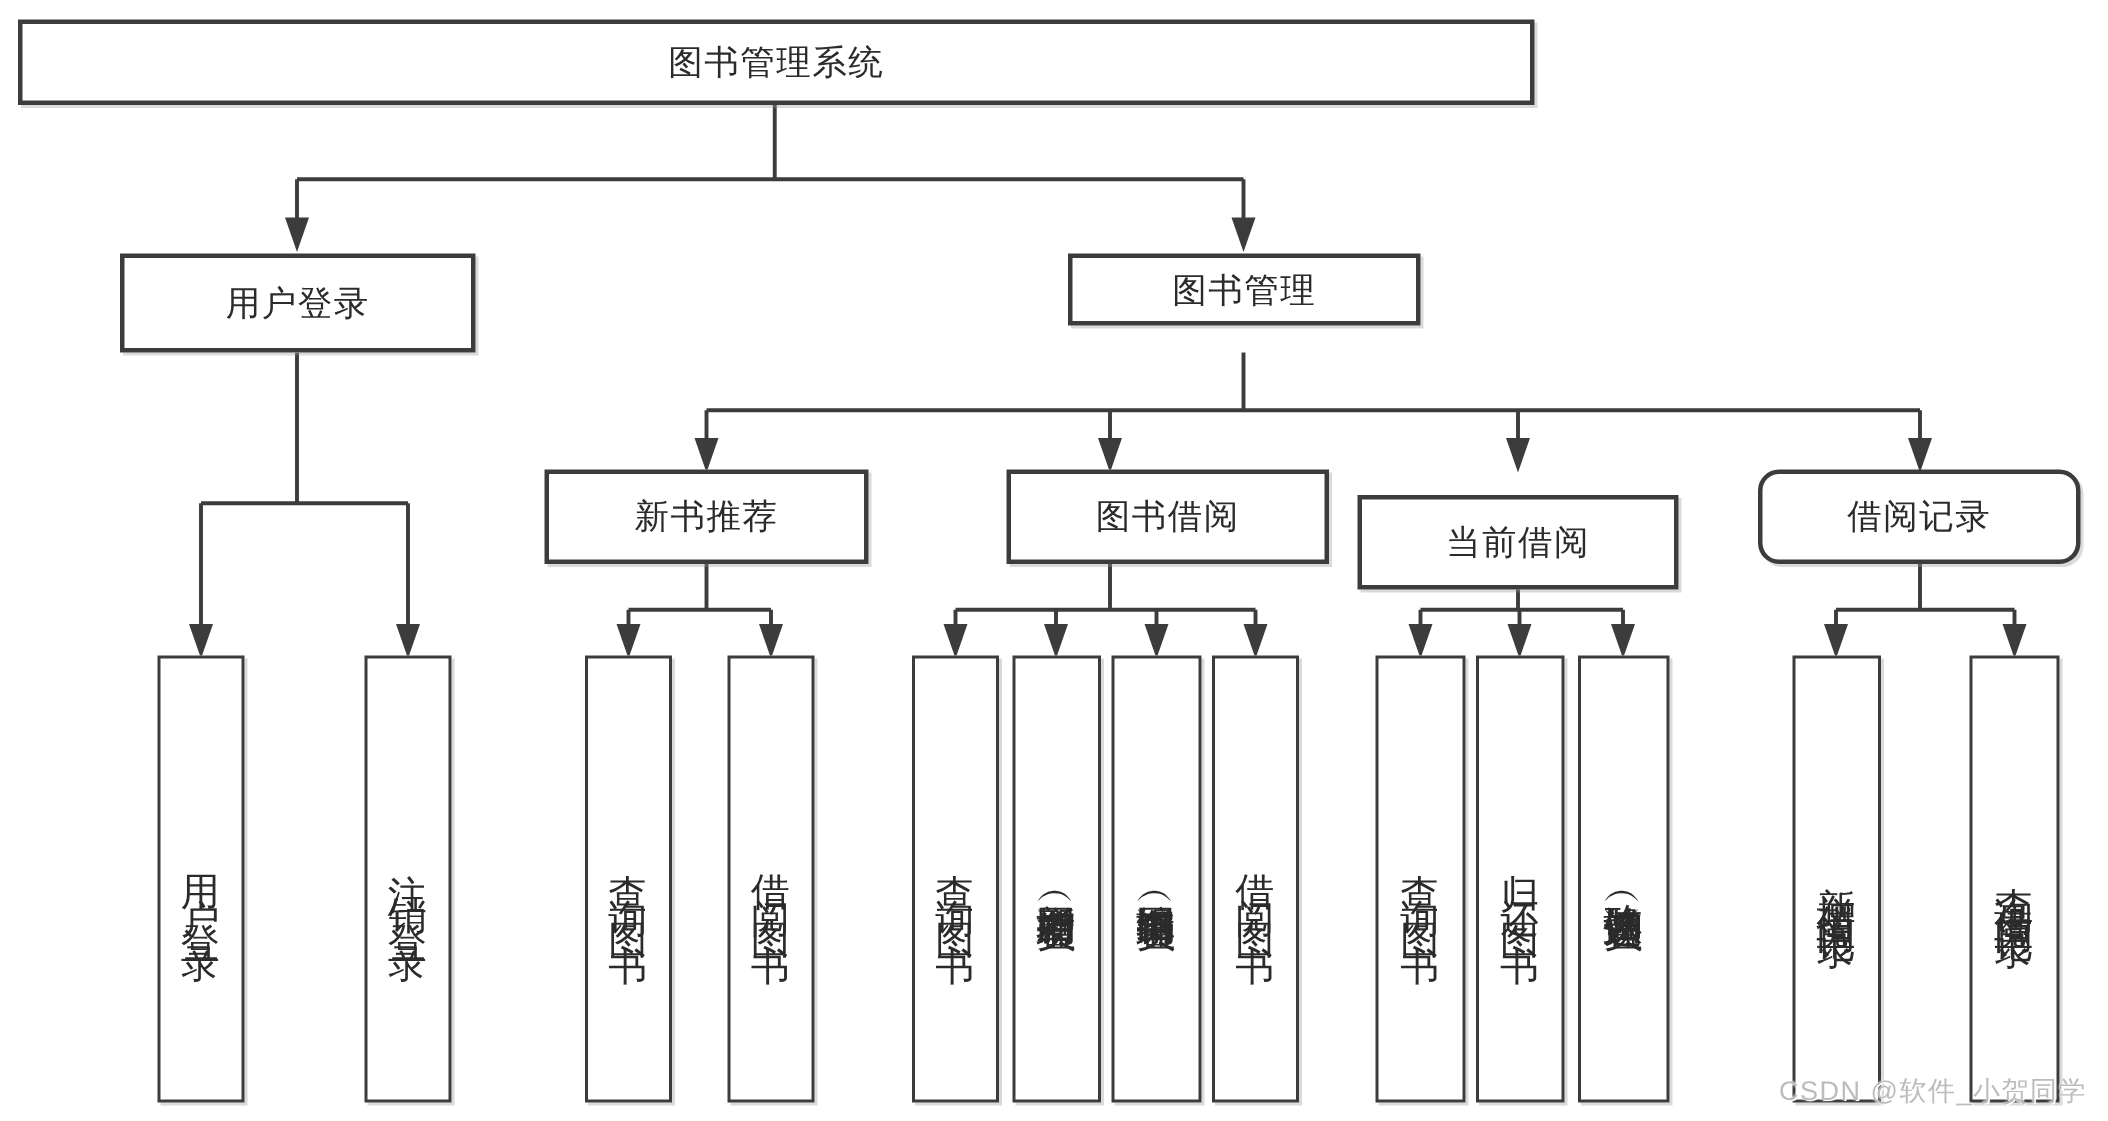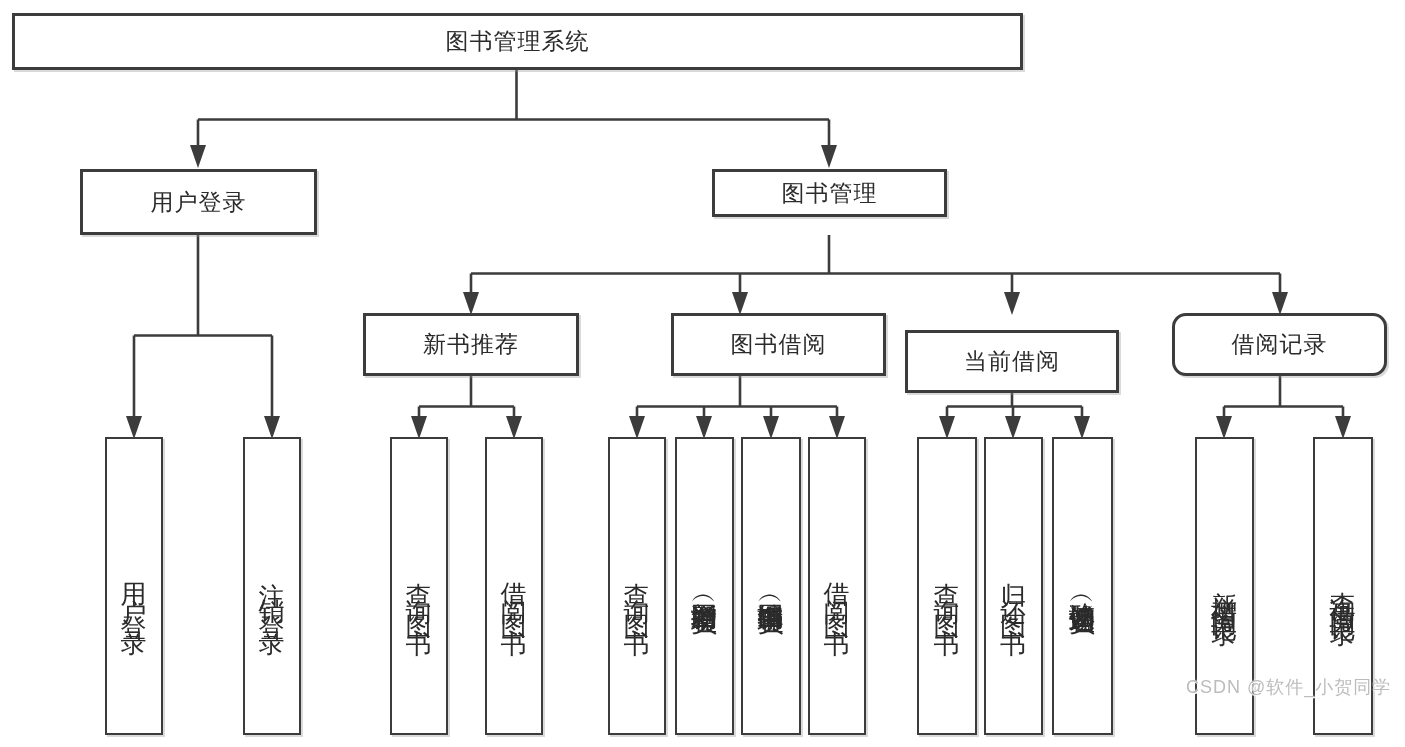--- a/index.html
+++ b/index.html
@@ -45,21 +45,21 @@
     text-orientation: mixed;
     font-size: 26px;
     border-width: 2.5px;
   }
   .ls-wide  { letter-spacing: 16px; text-indent: 16px; }
   .ls-mid   { letter-spacing: 6px;  text-indent: 6px; }
   .ls-tight { letter-spacing: 1px; }
   .watermark {
     position: absolute;
     left: 1186px;
-    top: 675px;
+    top: 715px;
     font-size: 18px;
     color: #bcbcbc;
     letter-spacing: 1px;
     text-shadow: 0 0 2px #ffffff, 1px 1px 0 #ffffff;
     white-space: nowrap;
   }
 </style>
 </head>
 <body>
 

